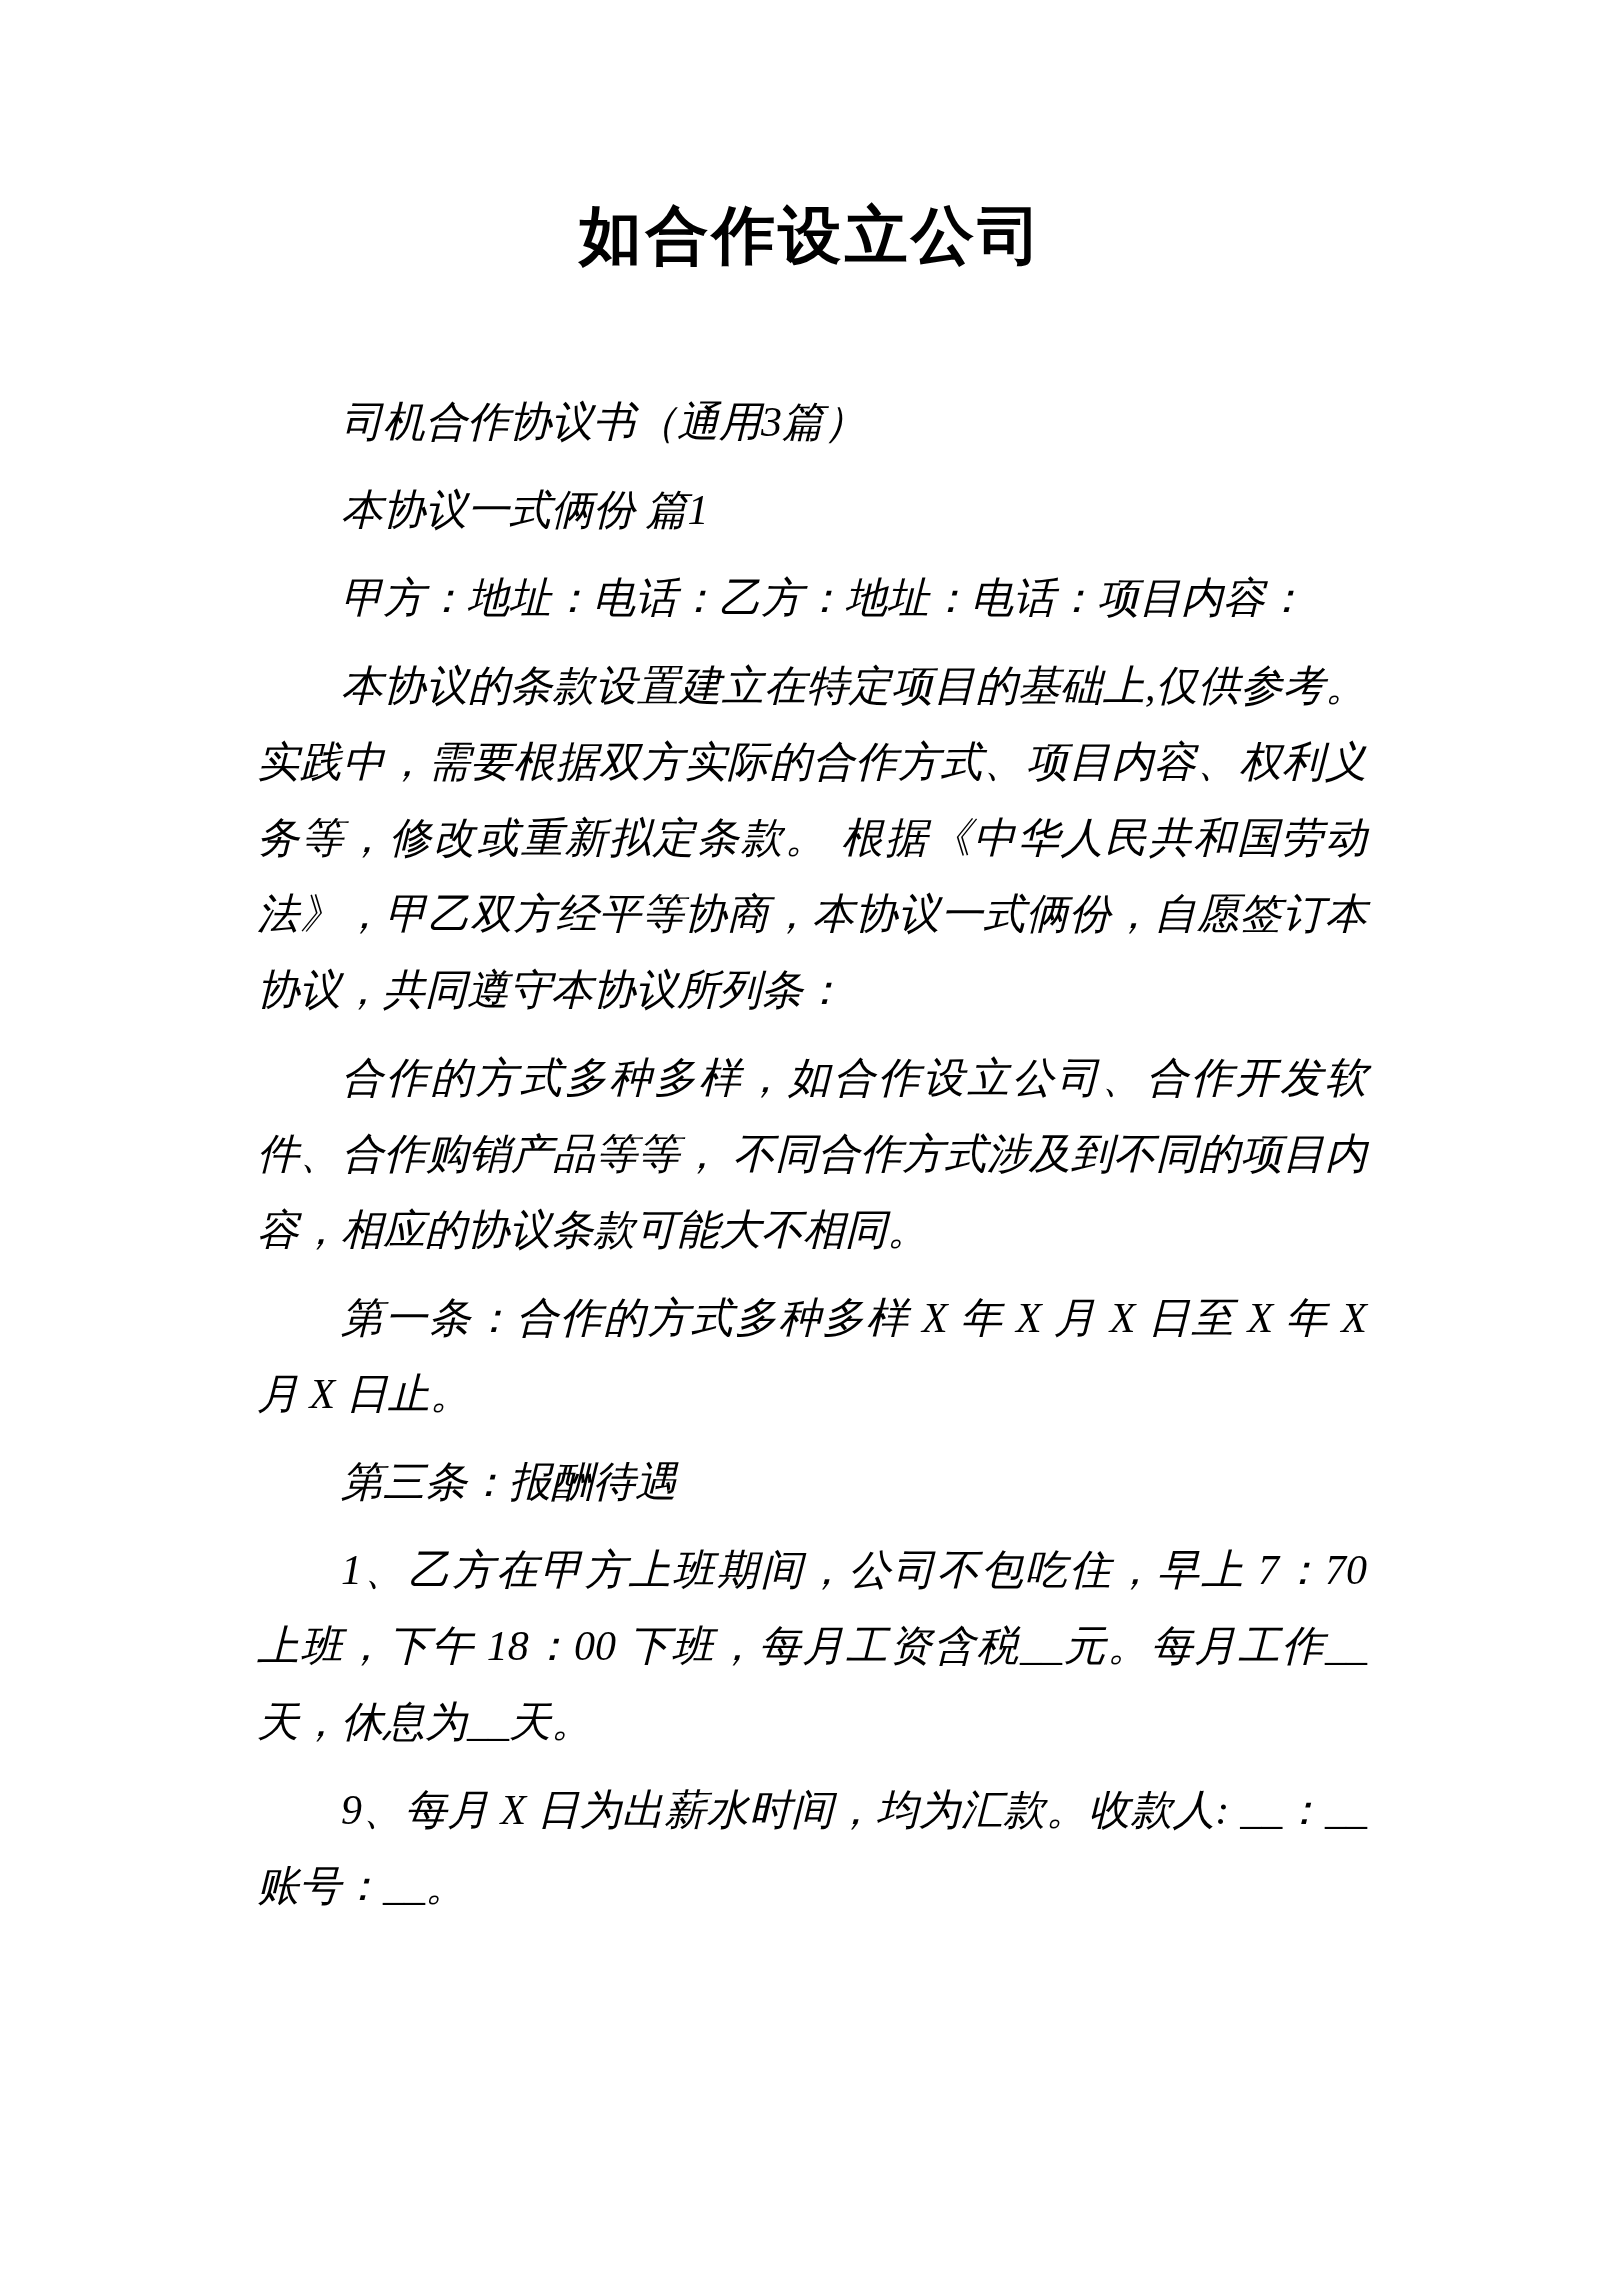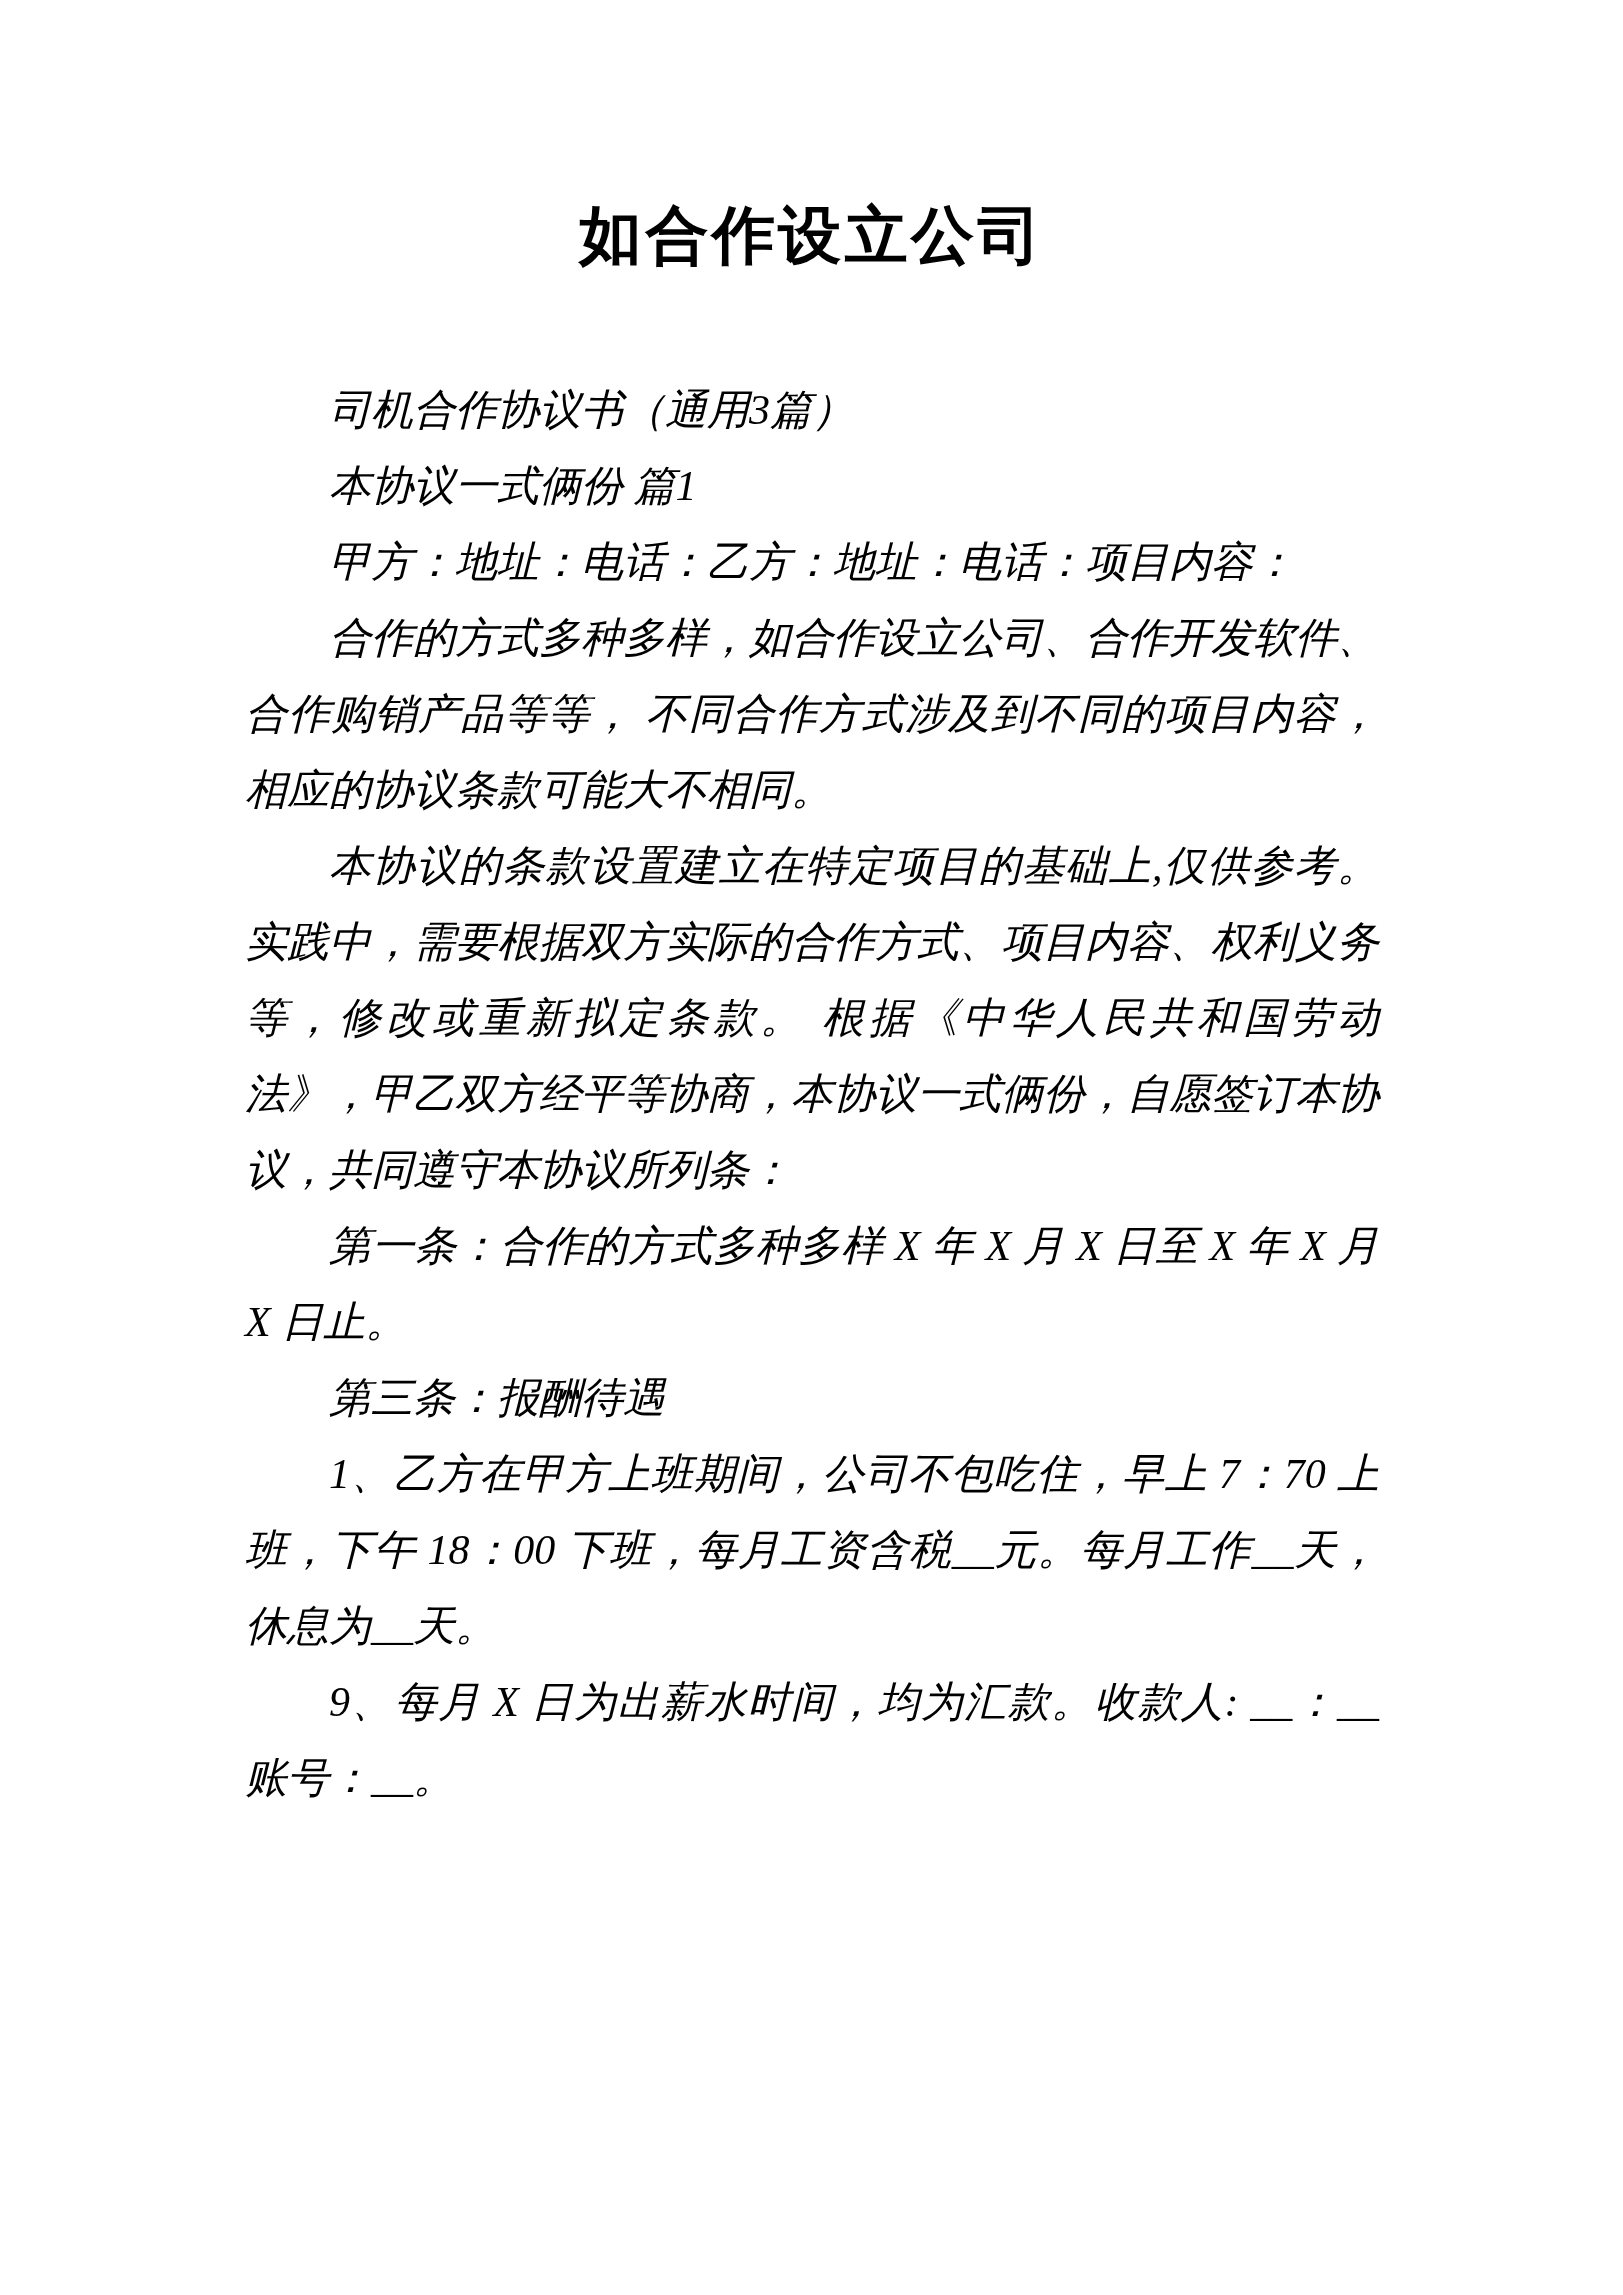--- a/index.html
+++ b/index.html
@@ -34,36 +34,36 @@
     left: 245px;
     width: 1134px;
     font-size: 42px;
     line-height: 76px;
     font-style: italic;          
     text-align: justify;
     text-justify: inter-ideograph;
     word-break: break-all;
   }
   .para {
-    margin: 0;
+    margin: 12px;
     padding: 0;
     text-indent: 2em;            
   }
 </style>
 </head>
 <body>
 
 <div class="page">
   <div class="doc-title">如合作设立公司</div>
 
   <div class="doc-body">
       <p class="para">司机合作协议书（通用3篇）</p>
       <p class="para">本协议一式俩份 篇1</p>
       <p class="para">甲方：地址：电话：乙方：地址：电话：项目内容：</p>
+      <p class="para">本协议的条款设置建立在特定项目的基础上,仅供参考。实践中，需要根据双方实际的合作方式、项目内容、权利义务等，修改或重新拟定条款。 根据《中华人民共和国劳动法》，甲乙双方经平等协商，本协议一式俩份，自愿签订本协议，共同遵守本协议所列条：</p>
       <p class="para">合作的方式多种多样，如合作设立公司、合作开发软件、合作购销产品等等， 不同合作方式涉及到不同的项目内容，相应的协议条款可能大不相同。</p>
-      <p class="para">本协议的条款设置建立在特定项目的基础上,仅供参考。实践中，需要根据双方实际的合作方式、项目内容、权利义务等，修改或重新拟定条款。 根据《中华人民共和国劳动法》，甲乙双方经平等协商，本协议一式俩份，自愿签订本协议，共同遵守本协议所列条：</p>
       <p class="para">第一条：合作的方式多种多样 X 年 X 月 X 日至 X 年 X 月 X 日止。</p>
       <p class="para">第三条：报酬待遇</p>
       <p class="para">1、乙方在甲方上班期间，公司不包吃住，早上 7：70 上班，下午 18：00 下班，每月工资含税__元。每月工作__天，休息为__天。</p>
       <p class="para">9、每月 X 日为出薪水时间，均为汇款。收款人: __：__账号：__。</p>
     </div>
 </div>
 
 
 </body></html>

